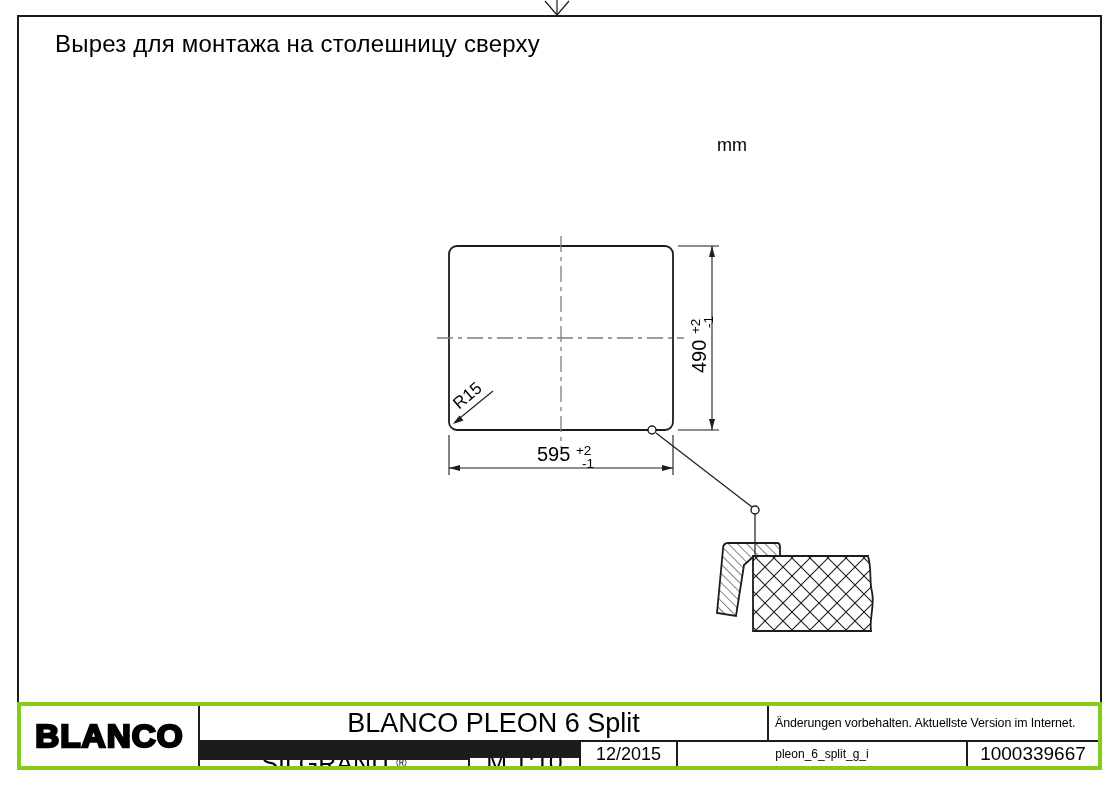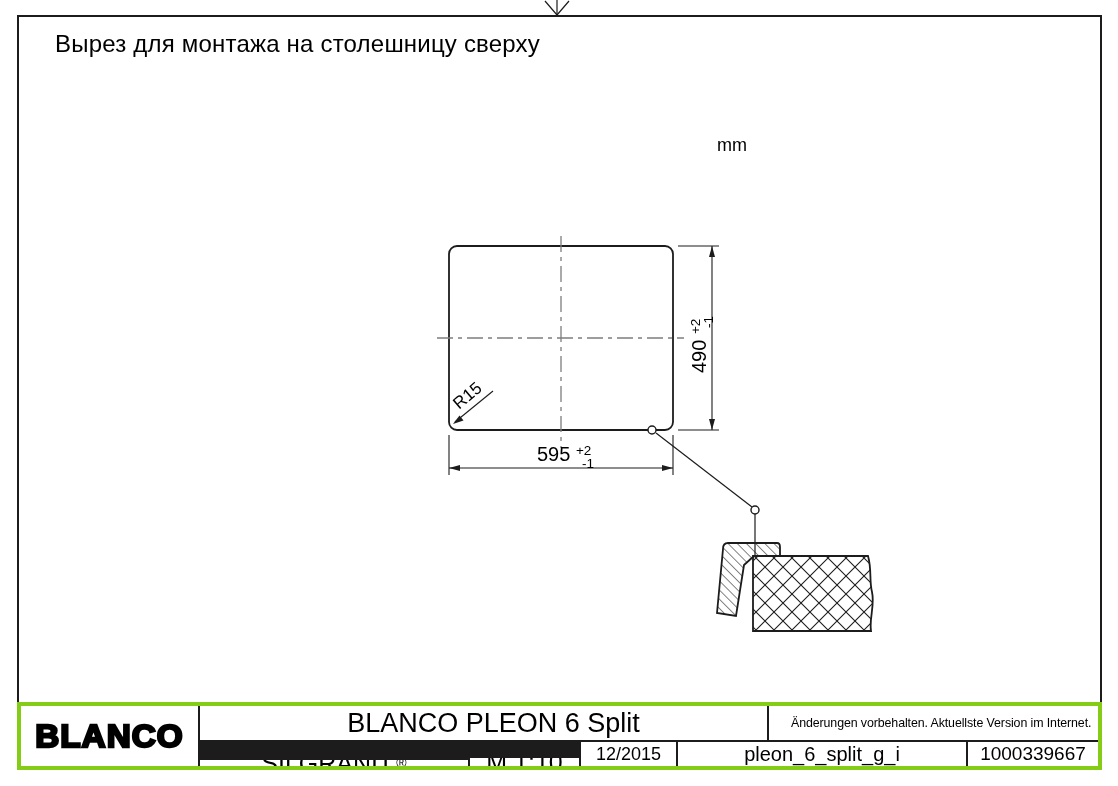--- a/index.html
+++ b/index.html
@@ -13,25 +13,25 @@
 
   
   .tblock{position:absolute;left:17px;top:702px;width:1085px;height:68px;box-sizing:border-box;
           border:4px solid #84cc16;background:#1c1c1c;display:grid;
           grid-template-columns:177px 268px 109px 95px 89px 197px 1fr;
           grid-template-rows:34px 1fr;grid-gap:2px;}
   .cell{background:#fff;display:flex;align-items:center;justify-content:center;overflow:hidden;}
   .cell-logo{grid-column:1;grid-row:1/3;}
   .cell-product{grid-column:2/6;grid-row:1;font-size:27px;padding-left:20px;}
   .cell-notice{grid-column:6/8;grid-row:1;flex-direction:column;align-items:flex-start;
-               justify-content:center;padding-left:22px;font-size:12.4px;line-height:1.2;letter-spacing:-0.1px;}
+               justify-content:center;padding-left:6px;font-size:12.4px;line-height:1.2;letter-spacing:-0.1px;}
   .cell-material{grid-column:2;grid-row:2;font-size:25px;margin-top:18px;}
   .cell-scale{grid-column:3;grid-row:2;font-size:25px;margin-top:16px;}
   .cell-date{grid-column:4;grid-row:2;font-size:18px;}
-  .cell-id{grid-column:5/7;grid-row:2;font-size:20px;}
+  .cell-id{grid-column:5/7;grid-row:2;font-size:12px;}
   .cell-article{grid-column:7;grid-row:2;font-size:19px;}
   .logo-text{font-size:32px;font-weight:900;letter-spacing:1px;
              -webkit-text-stroke:2.4px #000;transform:scale(1.04,1.0);}
   .sup-reg{font-size:14px;vertical-align:9px;margin-left:3px;}
 </style>
 </head>
 <body>
 
 <div class="page">
 

